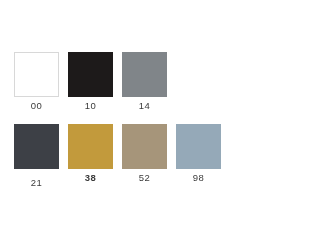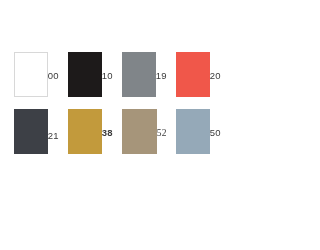--- a/index.html
+++ b/index.html
@@ -28,20 +28,21 @@
   }
   .swatch-row {
     display: flex;
     flex-direction: row;
     justify-content: flex-start;
     gap: 9px;
   }
   .swatch-cell {
     width: 45px;
     display: flex;
+    flex-direction: column;
     align-items: center;
   }
   .swatch-chip {
     width: 45px;
     height: 45px;
     box-sizing: border-box;
     display: block;
   }
   .swatch-label {
     margin-top: 3px;
@@ -62,40 +63,36 @@
     <div class="swatch-cell">
       <span class="swatch-chip" style="background-color: rgb(255, 255, 255); border-color: rgb(216, 216, 216); border-style: solid; border-width: 1px;"></span>
       <span class="swatch-label" style="color: rgb(59, 59, 59);">00</span>
     </div>
     <div class="swatch-cell">
       <span class="swatch-chip" style="background-color: rgb(29, 26, 26); border-color: rgb(29, 26, 26); border-style: solid; border-width: 1px;"></span>
       <span class="swatch-label" style="color: rgb(59, 59, 59); text-align: center;">10</span>
     </div>
     <div class="swatch-cell">
       <span class="swatch-chip" style="background-color: rgb(128, 133, 137); border-color: rgb(128, 133, 137); border-style: solid; border-width: 1px;"></span>
-      <span class="swatch-label" style="color: rgb(59, 59, 59);">19</span>
-    </div>
-    <div class="swatch-cell">
-      <span class="swatch-chip" style="background-color: rgb(240, 87, 74); border-color: rgb(240, 87, 74); border-style: solid; border-width: 1px;"></span>
-      <span class="swatch-label" style="color: rgb(59, 59, 59);">20</span>
+      <span class="swatch-label" style="color: rgb(59, 59, 59);">14</span>
     </div>
   </div>
 
   <div class="swatch-row">
     <div class="swatch-cell">
       <span class="swatch-chip" style="background-color: rgb(61, 64, 70); border-color: rgb(61, 64, 70); border-style: solid; border-width: 1px;"></span>
       <span class="swatch-label" style="color: rgb(59, 59, 59); margin-top: 8px;">21</span>
     </div>
     <div class="swatch-cell">
       <span class="swatch-chip" style="background-color: rgb(194, 154, 60); border-color: rgb(194, 154, 60); border-style: solid; border-width: 1px;"></span>
       <span class="swatch-label" style="color: rgb(59, 59, 59); font-weight: bold;">38</span>
     </div>
     <div class="swatch-cell">
       <span class="swatch-chip" style="background-color: rgb(166, 149, 122); border-color: rgb(166, 149, 122); border-style: solid; border-width: 1px;"></span>
-      <span class="swatch-label" style="color: rgb(59, 59, 59); font-family: Liberation Serif, serif;">52</span>
+      <span class="swatch-label" style="color: rgb(59, 59, 59);">52</span>
     </div>
     <div class="swatch-cell">
       <span class="swatch-chip" style="background-color: rgb(149, 169, 184); border-color: rgb(149, 169, 184); border-style: solid; border-width: 1px;"></span>
-      <span class="swatch-label" style="color: rgb(59, 59, 59);">50</span>
+      <span class="swatch-label" style="color: rgb(59, 59, 59);">98</span>
     </div>
   </div>
 
 </div>
 
 </body></html>

